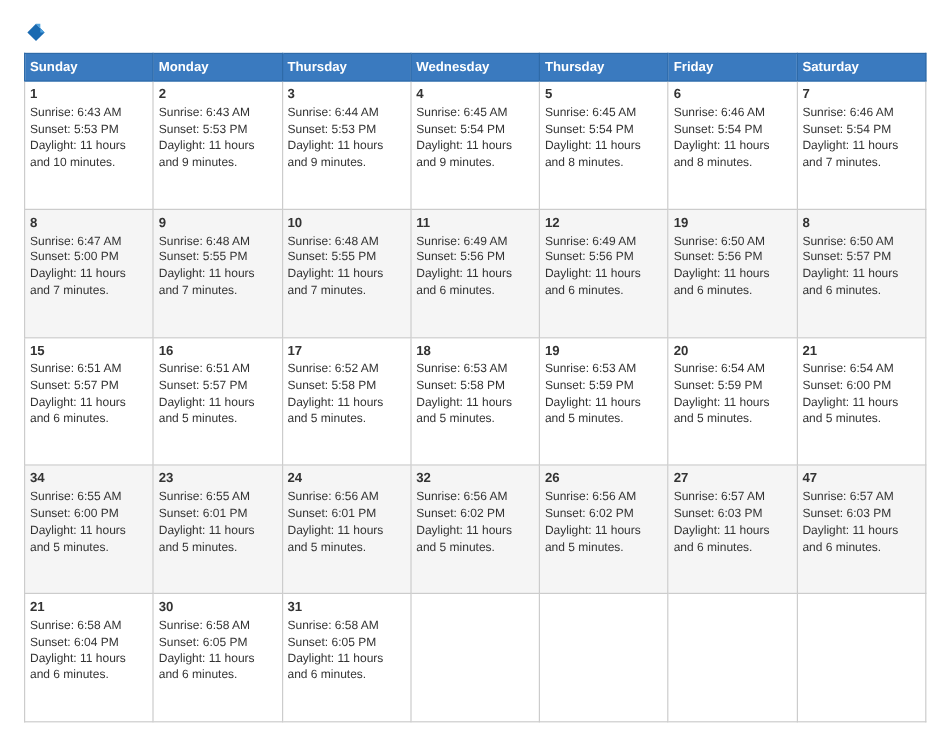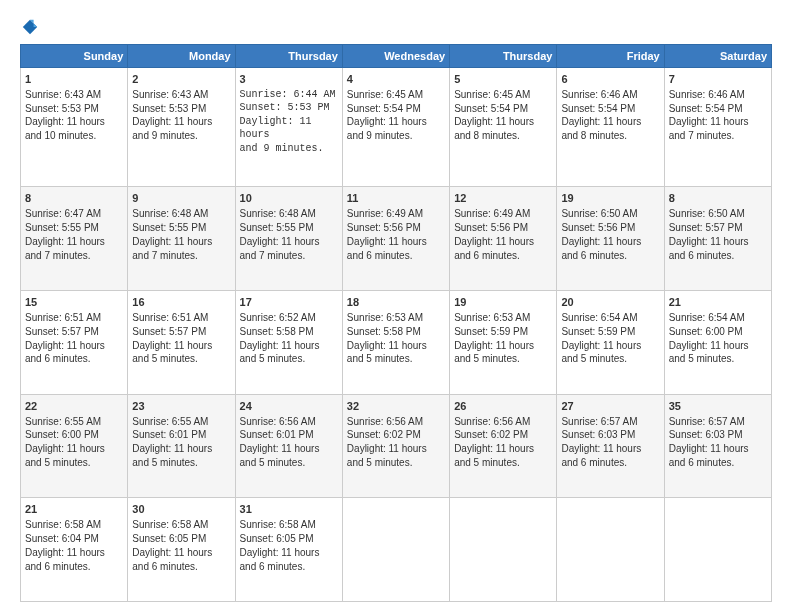--- a/index.html
+++ b/index.html
@@ -62,21 +62,21 @@
       width: 100%;
       font-size: 10px;
     }
     .calendar thead tr th {
       background: #3a7abf;
       color: #fff;
       font-weight: bold;
       font-size: 11px;
       padding: 5px 4px;
       border: 1px solid #2e6aa8;
-      text-align: right;
+      text-align: left;
     }
     .calendar tbody tr td {
       vertical-align: top;
       padding: 4px 4px;
       border: 1px solid #ccc;
       width: calc(100% / 7);
       font-size: 9.5px;
       color: #333;
       line-height: 1.35;
       background: #fff;
@@ -134,21 +134,21 @@
     <tbody id="calendar-body">
     <tr>
           <td><span class="day-num">1</span><span class="day-info" style="white-space: pre-wrap;">Sunrise: 6:43 AM
 Sunset: 5:53 PM
 Daylight: 11 hours
 and 10 minutes.</span></td>
           <td><span class="day-num">2</span><span class="day-info" style="white-space: pre-wrap;">Sunrise: 6:43 AM
 Sunset: 5:53 PM
 Daylight: 11 hours
 and 9 minutes.</span></td>
-          <td><span class="day-num">3</span><span class="day-info" style="white-space: pre-wrap; font-family: Liberation Mono, monospace;">Sunrise: 6:44 AM
+          <td><span class="day-num">3</span><span class="day-info" style="white-space: pre-wrap;">Sunrise: 6:44 AM
 Sunset: 5:53 PM
 Daylight: 11 hours
 and 9 minutes.</span></td>
           <td><span class="day-num">4</span><span class="day-info" style="white-space: pre-wrap;">Sunrise: 6:45 AM
 Sunset: 5:54 PM
 Daylight: 11 hours
 and 9 minutes.</span></td>
           <td><span class="day-num">5</span><span class="day-info" style="white-space: pre-wrap;">Sunrise: 6:45 AM
 Sunset: 5:54 PM
 Daylight: 11 hours
@@ -157,21 +157,21 @@
 Sunset: 5:54 PM
 Daylight: 11 hours
 and 8 minutes.</span></td>
           <td><span class="day-num">7</span><span class="day-info" style="white-space: pre-wrap;">Sunrise: 6:46 AM
 Sunset: 5:54 PM
 Daylight: 11 hours
 and 7 minutes.</span></td>
         </tr>
         <tr>
           <td><span class="day-num">8</span><span class="day-info" style="white-space: pre-wrap;">Sunrise: 6:47 AM
-Sunset: 5:55 PM
+Sunset: 5:00 PM
 Daylight: 11 hours
 and 7 minutes.</span></td>
           <td><span class="day-num">9</span><span class="day-info" style="white-space: pre-wrap;">Sunrise: 6:48 AM
 Sunset: 5:55 PM
 Daylight: 11 hours
 and 7 minutes.</span></td>
           <td><span class="day-num">10</span><span class="day-info" style="white-space: pre-wrap;">Sunrise: 6:48 AM
 Sunset: 5:55 PM
 Daylight: 11 hours
 and 7 minutes.</span></td>
@@ -216,21 +216,21 @@
           <td><span class="day-num">20</span><span class="day-info" style="white-space: pre-wrap;">Sunrise: 6:54 AM
 Sunset: 5:59 PM
 Daylight: 11 hours
 and 5 minutes.</span></td>
           <td><span class="day-num">21</span><span class="day-info" style="white-space: pre-wrap;">Sunrise: 6:54 AM
 Sunset: 6:00 PM
 Daylight: 11 hours
 and 5 minutes.</span></td>
         </tr>
         <tr>
-          <td><span class="day-num">22</span><span class="day-info" style="white-space: pre-wrap;">Sunrise: 6:55 AM
+          <td><span class="day-num">34</span><span class="day-info" style="white-space: pre-wrap;">Sunrise: 6:55 AM
 Sunset: 6:00 PM
 Daylight: 11 hours
 and 5 minutes.</span></td>
           <td><span class="day-num">23</span><span class="day-info" style="white-space: pre-wrap;">Sunrise: 6:55 AM
 Sunset: 6:01 PM
 Daylight: 11 hours
 and 5 minutes.</span></td>
           <td><span class="day-num">24</span><span class="day-info" style="white-space: pre-wrap;">Sunrise: 6:56 AM
 Sunset: 6:01 PM
 Daylight: 11 hours
@@ -240,21 +240,21 @@
 Daylight: 11 hours
 and 5 minutes.</span></td>
           <td><span class="day-num">26</span><span class="day-info" style="white-space: pre-wrap;">Sunrise: 6:56 AM
 Sunset: 6:02 PM
 Daylight: 11 hours
 and 5 minutes.</span></td>
           <td><span class="day-num">27</span><span class="day-info" style="white-space: pre-wrap;">Sunrise: 6:57 AM
 Sunset: 6:03 PM
 Daylight: 11 hours
 and 6 minutes.</span></td>
-          <td><span class="day-num">35</span><span class="day-info" style="white-space: pre-wrap;">Sunrise: 6:57 AM
+          <td><span class="day-num">47</span><span class="day-info" style="white-space: pre-wrap;">Sunrise: 6:57 AM
 Sunset: 6:03 PM
 Daylight: 11 hours
 and 6 minutes.</span></td>
         </tr>
         <tr>
           <td><span class="day-num">21</span><span class="day-info" style="white-space: pre-wrap;">Sunrise: 6:58 AM
 Sunset: 6:04 PM
 Daylight: 11 hours
 and 6 minutes.</span></td>
           <td><span class="day-num">30</span><span class="day-info" style="white-space: pre-wrap;">Sunrise: 6:58 AM

